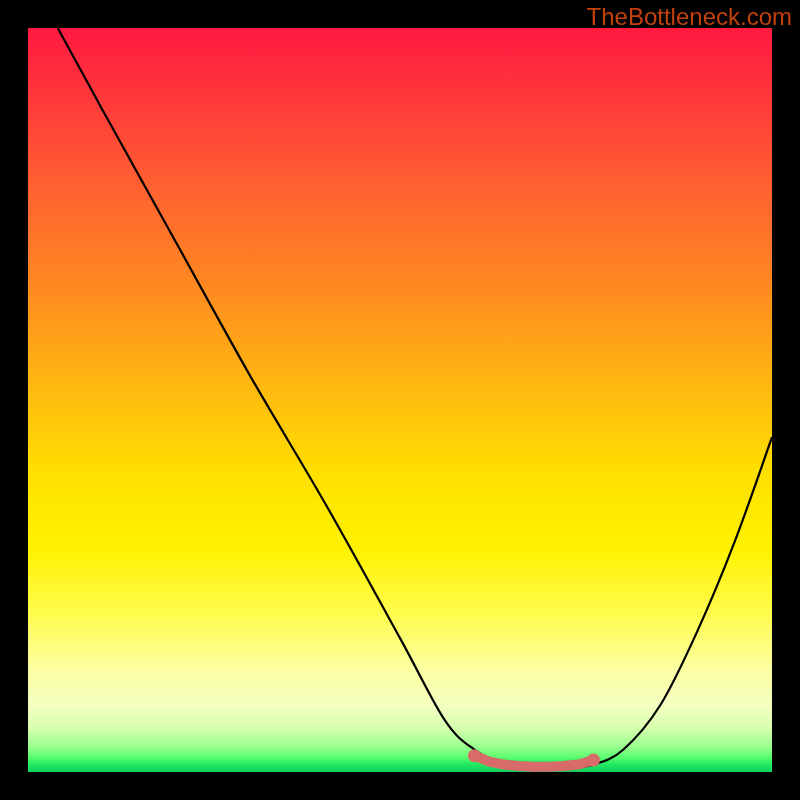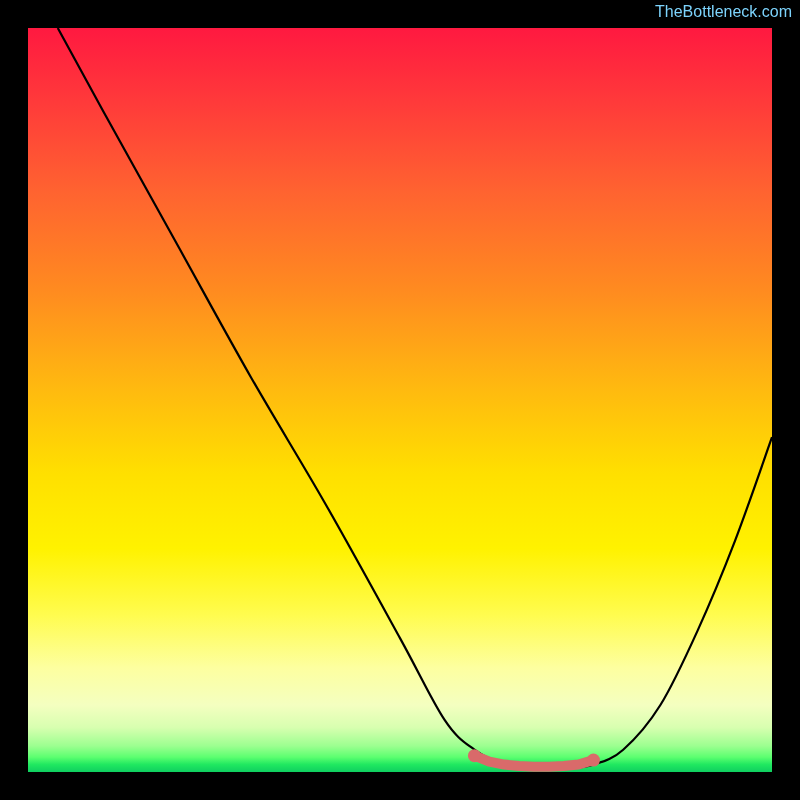--- a/index.html
+++ b/index.html
@@ -8,22 +8,22 @@
     width: 800px;
     height: 800px;
     background: #000;
     position: relative;
     font-family: Arial, sans-serif;
   }
   .watermark {
     position: absolute;
     top: 3px;
     right: 8px;
-    color: #7dd3fc;
-    font-size: 16px;
+    color: #c2410c;
+    font-size: 24px;
     font-weight: 500;
     z-index: 10;
   }
   .plot-area {
     position: absolute;
     left: 28px;
     top: 28px;
     width: 744px;
     height: 744px;
     background: linear-gradient(to bottom,

